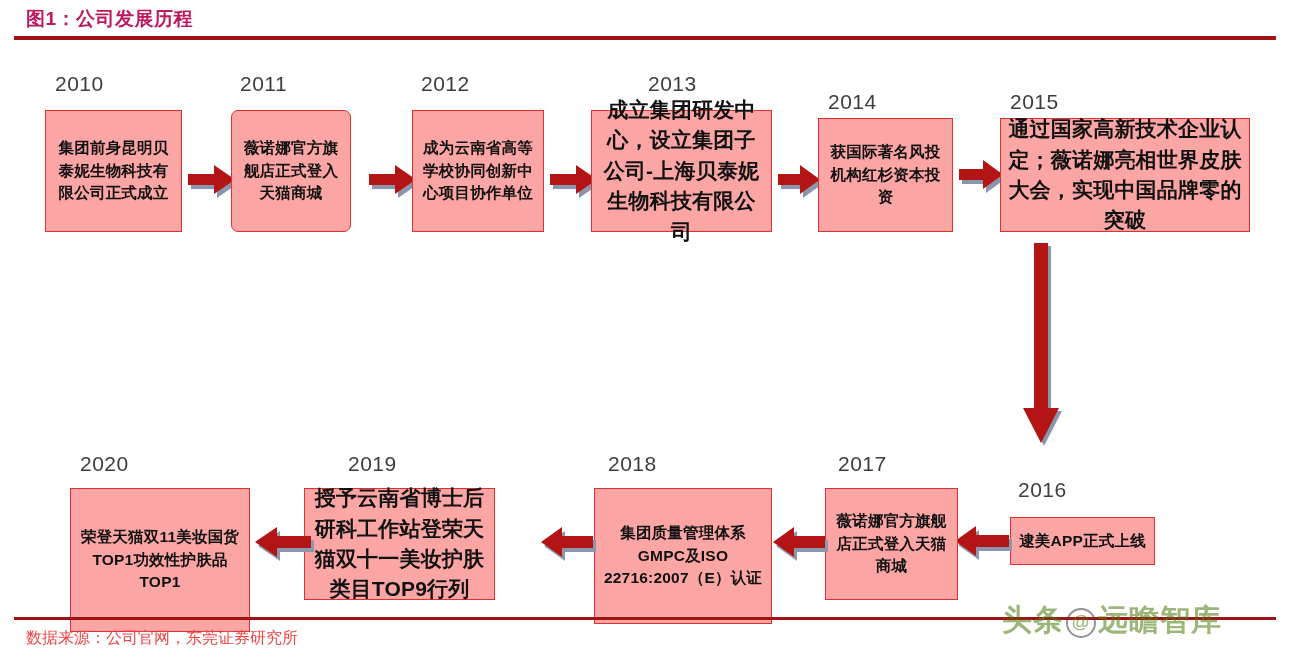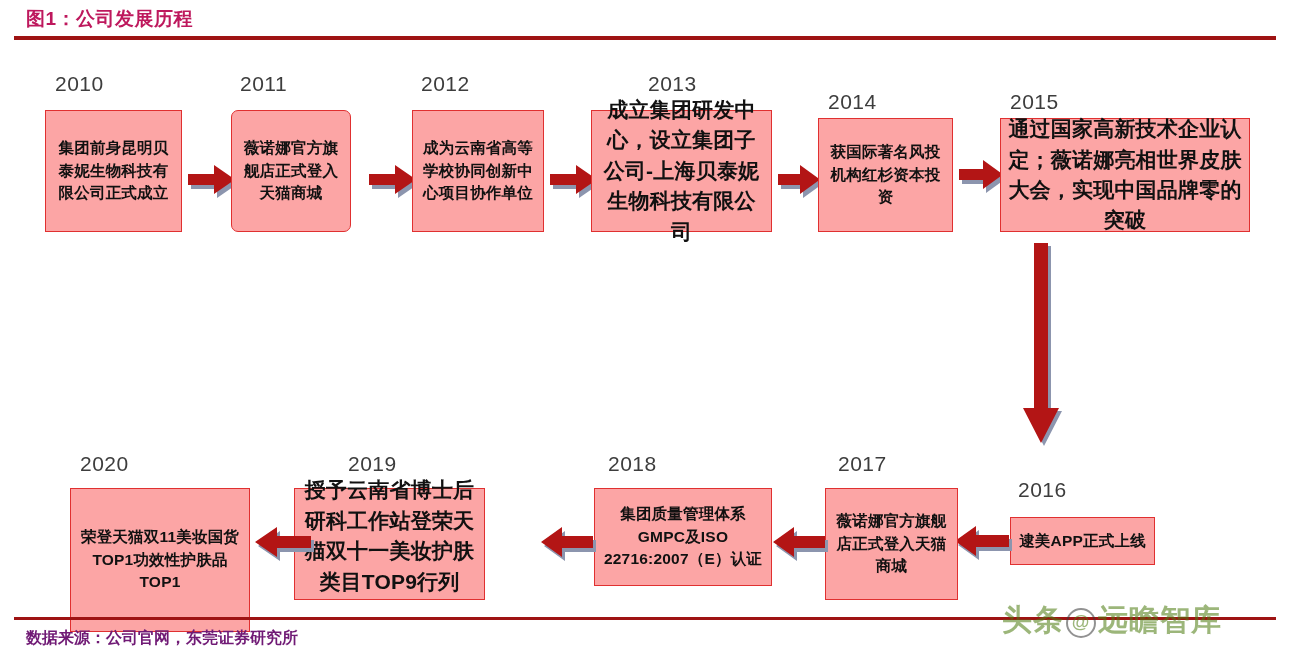--- a/index.html
+++ b/index.html
@@ -43,22 +43,22 @@
     top: 617px;
     width: 1262px;
     height: 3px;
     background: #9E1313;
   }
   #source-note {
     position: absolute;
     left: 26px;
     top: 628px;
     font-size: 16px;
-    font-weight: 700;
-    color: #701a75;
+    font-weight: 400;
+    color: #ef4444;
     white-space: nowrap;
   }
 
   
   #watermark {
     position: absolute;
     left: 1002px;
     top: 600px;
     font-size: 30px;
     font-weight: 700;
@@ -213,33 +213,33 @@
 </div>
 
 <div class="arrow" style="left:770px; top:522px;">
   <svg width="58" height="42" viewBox="0 0 58 42">
     <path d="M55 14 L24 14 L24 5 L3 20 L24 35 L24 26 L55 26 Z" fill="#8C95AE" transform="translate(3,4)"></path>
     <path d="M55 14 L24 14 L24 5 L3 20 L24 35 L24 26 L55 26 Z" fill="#B31515"></path>
   </svg>
 </div>
 
 <div class="year-label" style="left:608px; top:452px;">2018</div>
-<div class="node-box" style="left:594px; top:488px; width:178px; height:98px;">
+<div class="node-box" style="left:594px; top:488px; width:178px; height:136px;">
   <span class="node-text">集团质量管理体系GMPC及ISO 22716:2007（E）认证</span>
 </div>
 
 <div class="arrow" style="left:538px; top:522px;">
   <svg width="58" height="42" viewBox="0 0 58 42">
     <path d="M55 14 L24 14 L24 5 L3 20 L24 35 L24 26 L55 26 Z" fill="#8C95AE" transform="translate(3,4)"></path>
     <path d="M55 14 L24 14 L24 5 L3 20 L24 35 L24 26 L55 26 Z" fill="#B31515"></path>
   </svg>
 </div>
 
 <div class="year-label" style="left:328px; top:452px;margin-left:20px;">2019</div>
-<div class="node-box wide" style="left:294px; top:488px; width:191px; height:112px;align-items:flex-end;">
+<div class="node-box wide" style="left:304px; top:488px; width:191px; height:112px;">
   <span class="node-text">授予云南省博士后研科工作站登荣天猫双十一美妆护肤类目TOP9行列</span>
 </div>
 
 <div class="arrow" style="left:252px; top:522px;">
   <svg width="62" height="42" viewBox="0 0 62 42">
     <path d="M59 14 L25 14 L25 5 L3 20 L25 35 L25 26 L59 26 Z" fill="#8C95AE" transform="translate(3,4)"></path>
     <path d="M59 14 L25 14 L25 5 L3 20 L25 35 L25 26 L59 26 Z" fill="#B31515"></path>
   </svg>
 </div>
 

